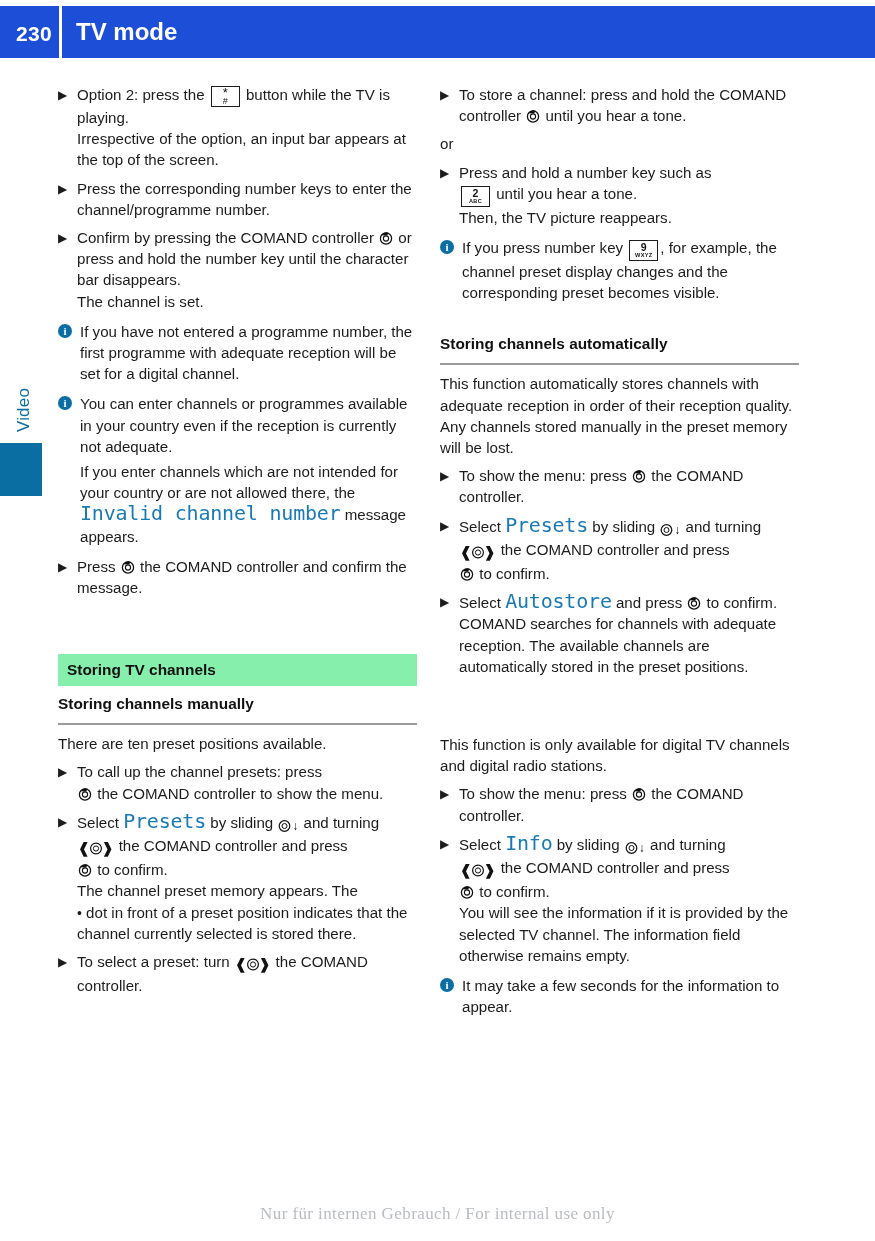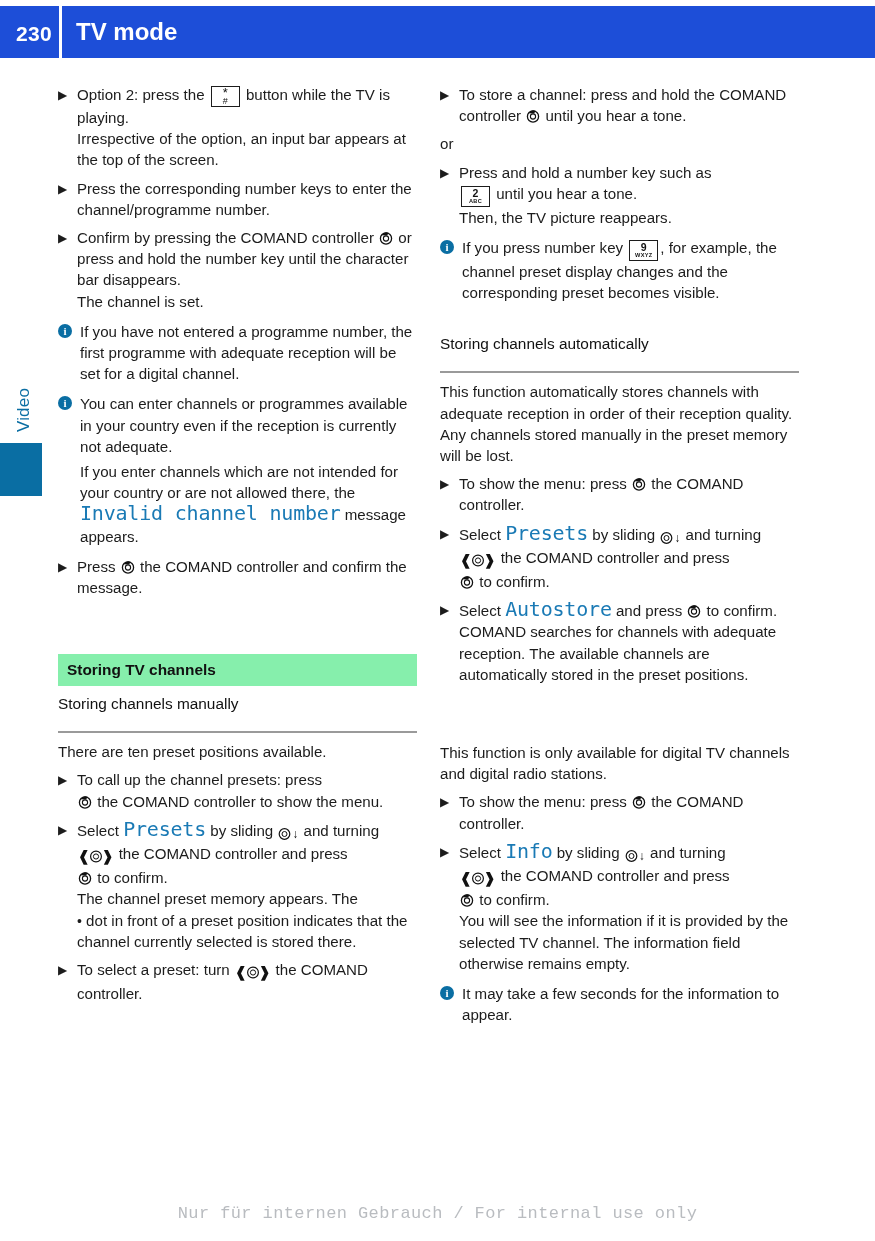--- a/index.html
+++ b/index.html
@@ -60,22 +60,22 @@
   .mono{
     font-family:"DejaVu Sans Mono","Liberation Mono",monospace;
     color:#1a7ab5;font-size:20px;letter-spacing:-.2px;
   }
   
   .banner{
     background:#86efac;color:#111111;font-weight:bold;font-size:15.4px;
     padding:5px 0 6px 9px;line-height:21px;
   }
   .subhead{
-    font-weight:normal;font-size:15.4px;color:#111111;
-    padding:9px 0 18px 0;border-bottom:2px solid #9a9a9a;margin-bottom:8px;
+    font-weight:bold;font-size:15.4px;color:#111111;
+    padding:9px 0 10px 0;border-bottom:2px solid #9a9a9a;margin-bottom:8px;
   }
   
   .key{
     display:inline-block;border:1.4px solid #1c1c1c;
     min-width:27px;height:19px;vertical-align:-4px;
     text-align:center;position:relative;background:#fff;
     margin:0 2px;
   }
   .key .kd{
     display:block;font-size:10.5px;font-weight:bold;line-height:10px;
@@ -104,21 +104,21 @@
   .ctrl-turn{
     display:inline-block;vertical-align:-2px;margin:0 1px;white-space:nowrap;
     font-size:14px;color:#111;font-weight:bold;
   }
   .ctrl-turn svg{display:inline-block;vertical-align:-2px;margin:0 -1px;}
   .dotmark{font-size:14px;line-height:14px;}
   
   .watermark{
     position:absolute;left:0;top:1204px;width:875px;text-align:center;
     font-size:17px;color:#b9bcc0;letter-spacing:.4px;
-    font-family:Liberation Mono, monospace;
+    font-family:Liberation Serif, serif;
   }
 </style>
 </head>
 <body>
 
 <div class="header">
   <span class="pagenum">230</span>
   <span class="divider"></span>
   <span class="title">TV mode</span>
 </div>

